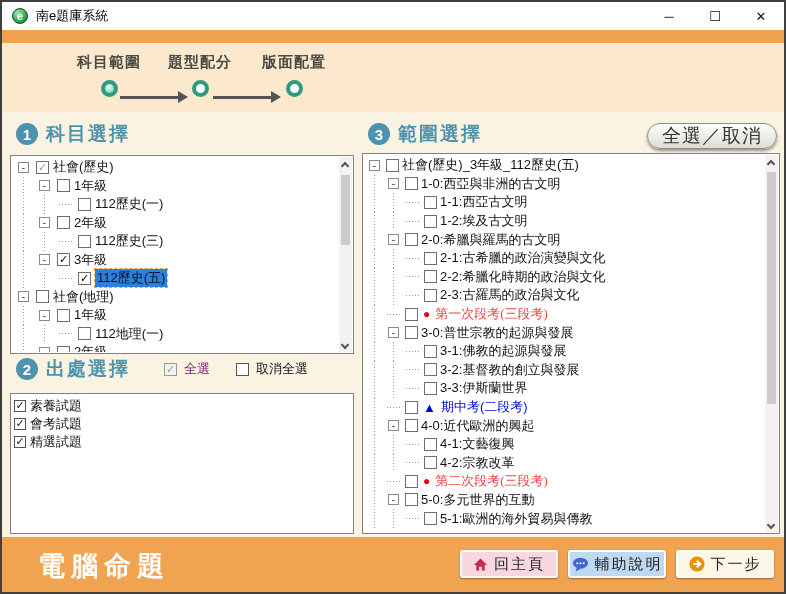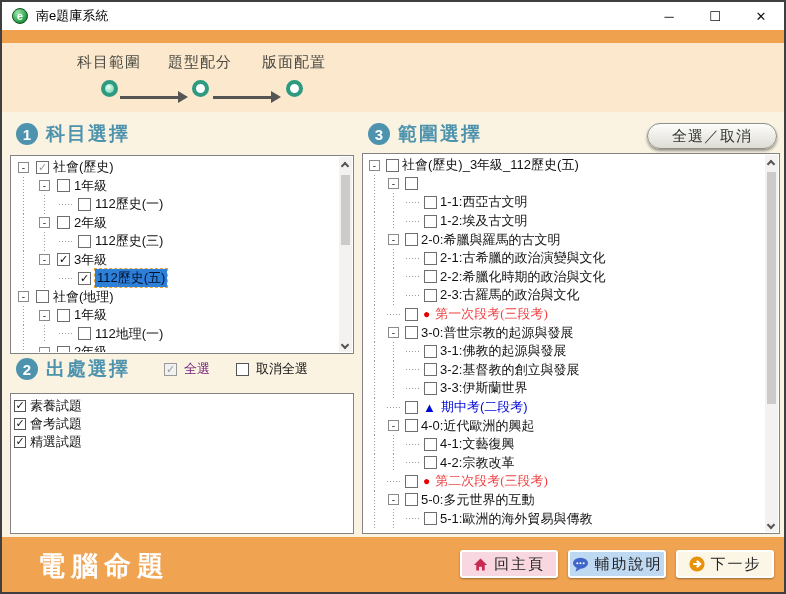--- a/index.html
+++ b/index.html
@@ -15,21 +15,21 @@
            border:1px solid #0d4d1e;color:#fff;font-size:11px;font-weight:bold;
            display:flex;align-items:center;justify-content:center;line-height:1;}
   .wtitle{font-size:13px;margin-left:8px;color:#000;}
   .wbtns{margin-left:auto;display:flex;align-items:center;}
   .wbtn{width:46px;height:28px;display:flex;align-items:center;justify-content:center;
         font-size:13px;color:#111;cursor:default;}
   
   .stripe{position:absolute;left:0;top:28px;width:100%;height:13px;background:#F0A14E;}
   .stepsarea{position:absolute;left:0;top:41px;width:100%;height:69px;background:#FBE8CD;}
   .step{position:absolute;width:90px;text-align:center;top:10px;}
-  .steplabel{font-size:15px;font-weight:normal;color:#4A4A42;letter-spacing:1px;}
+  .steplabel{font-size:15px;font-weight:bold;color:#4A4A42;letter-spacing:1px;}
   .stepcircle{width:17px;height:17px;border-radius:50%;border:4px solid #2E9B80;
               background:#fff;margin:8px auto 0;}
   .stepcircle.active{background:radial-gradient(circle at 40% 35%,#eafff5,#5ECBA4);}
   .arrline{position:absolute;height:3px;background:#555;top:53px;}
   .arrhead{position:absolute;width:0;height:0;top:48px;
            border-top:6px solid transparent;border-bottom:6px solid transparent;
            border-left:10px solid #555;}
   
   .pheader{position:absolute;display:flex;align-items:center;gap:8px;}
   .numcircle{width:22px;height:22px;border-radius:50%;background:#4E93AE;color:#fff;
@@ -76,21 +76,21 @@
   .chkgroup{display:flex;align-items:center;gap:7px;font-size:13px;}
   .chkbox{width:13px;height:13px;border:1px solid #555;background:#fff;display:flex;
           align-items:center;justify-content:center;font-size:11px;font-weight:bold;line-height:1;}
   .chkbox.disabled{border-color:#9a9a9a;background:#F1F1F1;color:#999;}
   .graylabel{color:#701a75;}
   .srcitem{display:flex;align-items:center;height:17px;font-size:13px;margin:1px 0 0 3px;}
   .srcitem .chkbox{width:12px;height:12px;margin-right:4px;}
   
   .pillbtn{position:absolute;left:645px;top:121px;width:130px;height:26px;border-radius:14px;
            background:linear-gradient(#FDFDFB,#DEDCD4);border:1px solid #8F8F86;
-           box-shadow:0 2px 3px rgba(0,0,0,.4);font-size:15px;color:#333;
+           box-shadow:0 2px 3px rgba(0,0,0,.4);font-size:19px;color:#333;
            display:flex;align-items:center;justify-content:center;letter-spacing:1px;}
   
   .footer{position:absolute;left:0;top:535px;width:100%;height:55px;background:#F0A351;padding-left:37px;}
   .ftitle{position:absolute;left:36px;top:11px;font-size:27px;font-weight:bold;color:#fff;
           letter-spacing:6px;}
   .fbtns{position:absolute;right:10px;top:13px;display:flex;gap:10px;}
   .fbtn{height:28px;width:98px;border:2px solid #fff;border-radius:3px;
         box-shadow:0 1px 2px rgba(0,0,0,.35);display:flex;align-items:center;
         justify-content:center;gap:6px;font-size:15px;color:#222;letter-spacing:2px;}
   .fbtn.home{background:#F8D7E0;}
@@ -281,20 +281,21 @@
           </span>
           <span class="cb unchecked"></span>
           <span class="lbl">社會(歷史)_3年級_112歷史(五)</span>
         </div>
         <div class="trow">
           <span class="guide"></span>
           <span class="zone">
             <span class="expbox">-</span>
           </span>
           <span class="cb unchecked"></span>
+          <span class="lbl">1-0:西亞與非洲的古文明</span>
         </div>
         <div class="trow">
           <span class="guide"></span>
           <span class="guide"></span>
           <span class="zone">
             <span class="hdots"></span>
           </span>
           <span class="cb unchecked"></span>
           <span class="lbl">1-1:西亞古文明</span>
         </div>

